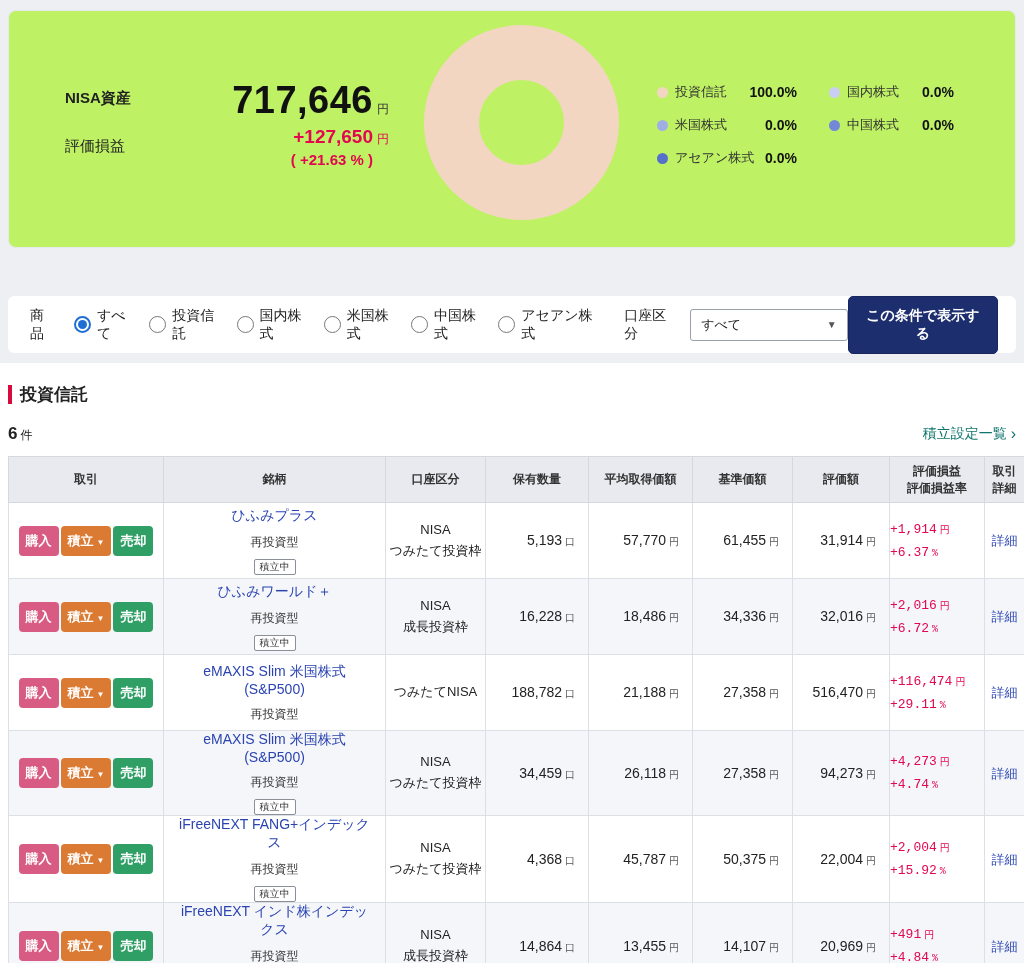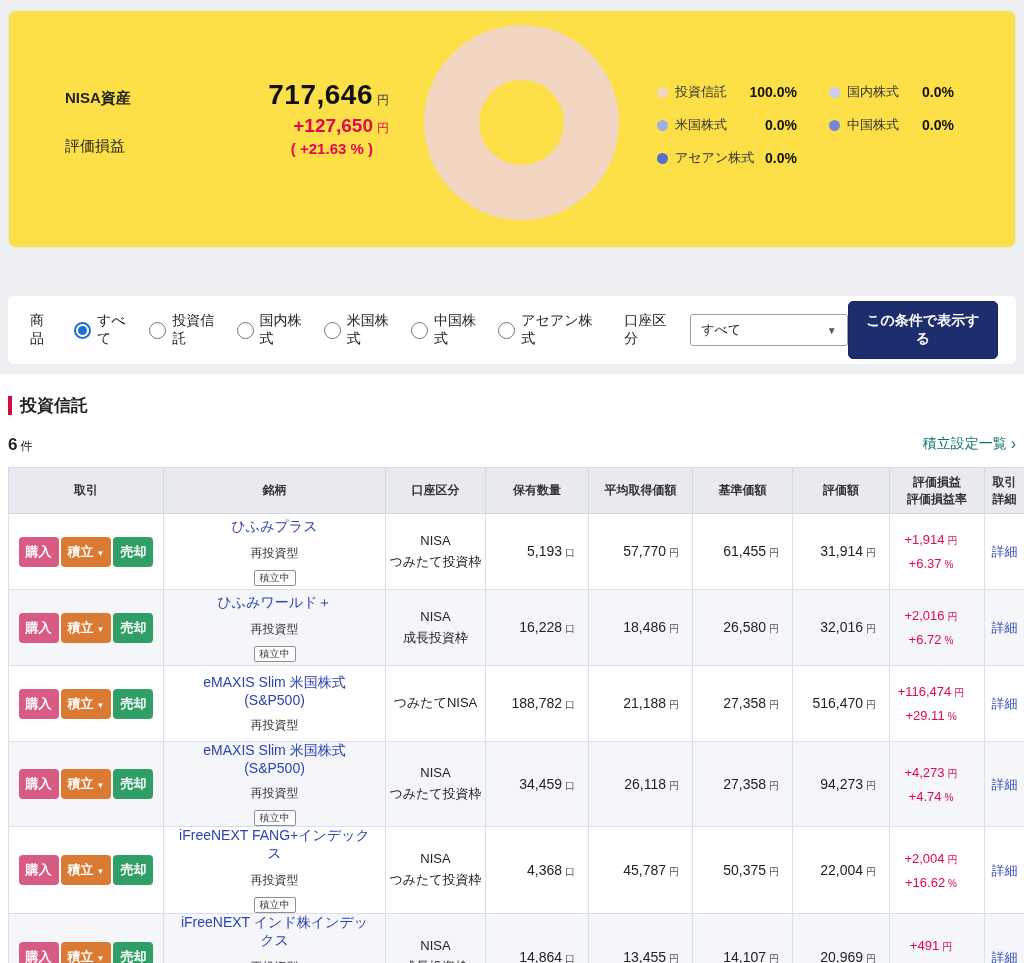--- a/index.html
+++ b/index.html
@@ -11,29 +11,29 @@
     color:#333;
     overflow:hidden;
   }
   a { text-decoration:none; }
 
   
   .summary-card {
     position:relative;
     margin:10px 8px 0;
     height:238px;
-    background:#fde047;
+    background:#bef264;
     border:1px solid #e6e9ee;
     border-radius:8px;
   }
   .sum-labels { position:absolute; left:56px; top:78px; }
   .asset-label { font-weight:bold; font-size:15px; color:#222; }
   .pl-label { margin-top:29px; font-size:15px; color:#222; }
   .sum-values { position:absolute; left:150px; top:68px; width:230px; text-align:right; }
-  .asset-value { font-size:28px; font-weight:bold; color:#111; letter-spacing:.5px; }
+  .asset-value { font-size:38px; font-weight:bold; color:#111; letter-spacing:.5px; }
   .unit-sm { font-size:12px; color:#333; margin-left:4px; }
   .pl-value-row { margin-top:4px; }
   .pl-value { font-size:19px; font-weight:bold; color:#e2074f; }
   .pink { color:#e2074f !important; }
   .pl-rate { margin-top:3px; margin-right:16px; font-size:15px; font-weight:bold; color:#e2074f; }
   .donut {
     position:absolute; left:415px; top:14px;
     width:195px; height:195px; border-radius:50%;
     border:55px solid #f2d6c1;
   }
@@ -48,21 +48,21 @@
   .legend-value { margin-left:auto; font-size:14px; font-weight:bold; color:#111; }
   .hover-note {
     position:absolute; left:0; right:0; bottom:12px;
     display:flex; justify-content:center; align-items:center; gap:5px;
     font-size:12px; color:#777;
   }
 
   
   .filter-card {
     margin:48px 8px 0;
-    height:68px;
+    height:57px;
     background:#fff;
     border-radius:6px;
     display:flex; align-items:center;
     padding:0 18px 0 22px;
   }
   .filter-label { font-size:14px; color:#222; }
   .radio-group { display:flex; align-items:center; margin-left:18px; }
   .radio-option { display:flex; align-items:center; gap:6px; margin-right:15px; font-size:14px; color:#222; cursor:pointer; }
   .radio { width:17px; height:17px; border:1px solid #777; border-radius:50%; background:#fff; position:relative; flex:none; }
   .radio.checked { border:2px solid #1f6ed4; }
@@ -82,21 +82,21 @@
     font-size:14px; font-weight:bold;
     padding:10px 15px; cursor:pointer;
     font-family:Liberation Sans, sans-serif;
   }
 
   
   .content-panel { margin-top:10px; background:#fff; padding:20px 0 0 8px; height:605px; }
   .section-header { display:flex; align-items:center; }
   .red-bar { width:4px; height:19px; background:#d60a3c; margin-right:8px; }
   .section-title { font-size:17px; font-weight:bold; color:#222; }
-  .count-row { display:flex; align-items:flex-start; justify-content:space-between; margin-top:18px; padding-right:8px; }
+  .count-row { display:flex; align-items:center; justify-content:space-between; margin-top:18px; padding-right:8px; }
   .count-num { font-size:17px; font-weight:bold; color:#222; }
   .count-unit { font-size:12px; margin-left:3px; color:#222; }
   .settings-link { color:#0f766e; font-size:14px; display:flex; align-items:center; gap:4px; cursor:pointer; }
   .chev { font-size:16px; line-height:1; }
 
   
   .fund-table { margin-top:12px; width:1016px; border-collapse:collapse; table-layout:fixed; }
   .fund-table th {
     background:#e8eaf0; border:1px solid #d4d8e0;
     font-size:12px; font-weight:bold; color:#333;
@@ -116,21 +116,21 @@
   .btn-sell { background:#2f9f66; }
   .arr { font-size:8px; margin-left:3px; }
   .col-name { padding:0 12px; text-align:center; }
   .fund-link { color:#2b44b2; font-size:14px; display:inline-block; margin-bottom:9px; cursor:pointer; }
   .fund-sub { display:flex; align-items:center; gap:8px;flex-direction:column; }
   .fund-type { font-size:12px; color:#333; }
   .badge { font-size:10px; color:#333; border:1px solid #8a8f98; padding:2px 5px; border-radius:2px; line-height:1; background:#fff; }
   .col-account { text-align:center; font-size:13px; white-space:pre-line; line-height:1.6; color:#222; }
   .col-num { text-align:right; padding-right:13px; font-size:14px; color:#222; }
   .unit { font-size:10px; color:#555; margin-left:3px; }
-  .col-pl { text-align:center; padding-right:12px; color:#e2074f; font-size:13px; }
+  .col-pl { text-align:left; padding-right:12px; color:#e2074f; font-size:13px;font-family:Liberation Mono, monospace; }
   .col-pl > div + div { margin-top:8px; }
   .pl-unit { color:#e2074f; }
   .col-detail { text-align:center; }
   .detail-link { color:#2b44b2; font-size:13px; cursor:pointer; }
 </style>
 </head>
 <body>
 
 <div class="summary-card">
   <div class="sum-labels">
@@ -291,21 +291,21 @@
       <a class="fund-link" href="#">ひふみワールド＋</a>
       <div class="fund-sub">
         <span class="fund-type">再投資型</span>
         <span class="badge">積立中</span>
       </div>
     </td>
     <td class="col-account">NISA
 成長投資枠</td>
     <td class="col-num"><span>16,228</span><span class="unit">口</span></td>
     <td class="col-num"><span>18,486</span><span class="unit">円</span></td>
-    <td class="col-num"><span>26,580</span><span class="unit">円</span></td>
+    <td class="col-num"><span>34,336</span><span class="unit">円</span></td>
     <td class="col-num"><span>32,016</span><span class="unit">円</span></td>
     <td class="col-pl">
       <div><span>+2,016</span><span class="unit pl-unit">円</span></div>
       <div><span>+6.72</span><span class="unit pl-unit">%</span></div>
     </td>
     <td class="col-detail"><a class="detail-link" href="#">詳細</a></td>
   </tr>
 
   <tr>
     <td class="col-trade">
@@ -366,21 +366,21 @@
       </div>
     </td>
     <td class="col-account">NISA
 つみたて投資枠</td>
     <td class="col-num"><span>4,368</span><span class="unit">口</span></td>
     <td class="col-num"><span>45,787</span><span class="unit">円</span></td>
     <td class="col-num"><span>50,375</span><span class="unit">円</span></td>
     <td class="col-num"><span>22,004</span><span class="unit">円</span></td>
     <td class="col-pl">
       <div><span>+2,004</span><span class="unit pl-unit">円</span></div>
-      <div><span>+16.62</span><span class="unit pl-unit">%</span></div>
+      <div><span>+15.92</span><span class="unit pl-unit">%</span></div>
     </td>
     <td class="col-detail"><a class="detail-link" href="#">詳細</a></td>
   </tr>
 
   <tr>
     <td class="col-trade">
       <button class="btn btn-buy">購入</button><button class="btn btn-tsumitate"><span>積立</span><span class="arr">▼</span></button><button class="btn btn-sell">売却</button>
     </td>
     <td class="col-name">
       <a class="fund-link" href="#">iFreeNEXT インド株インデックス</a>

